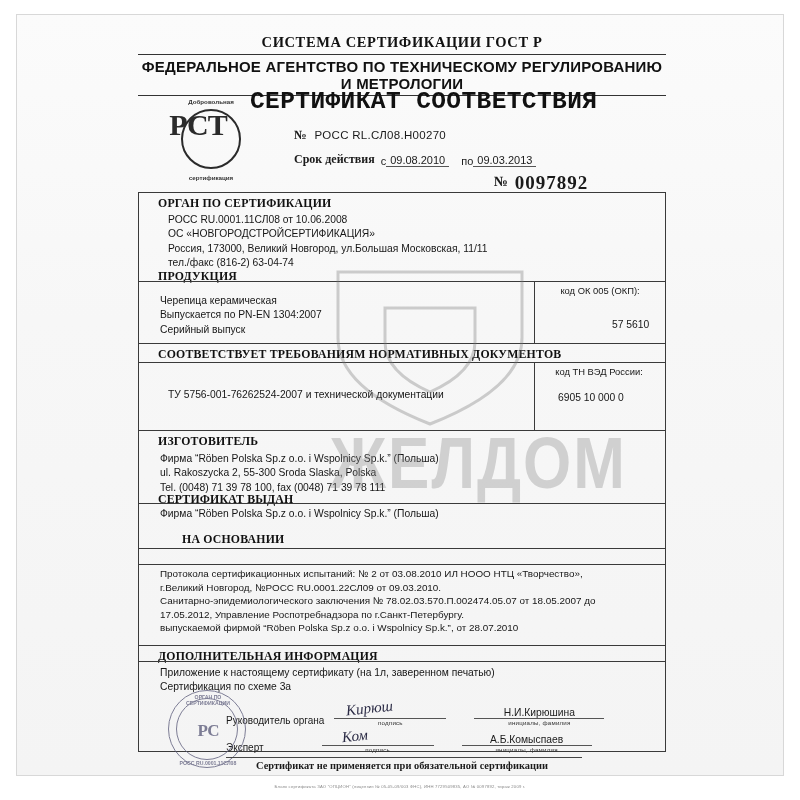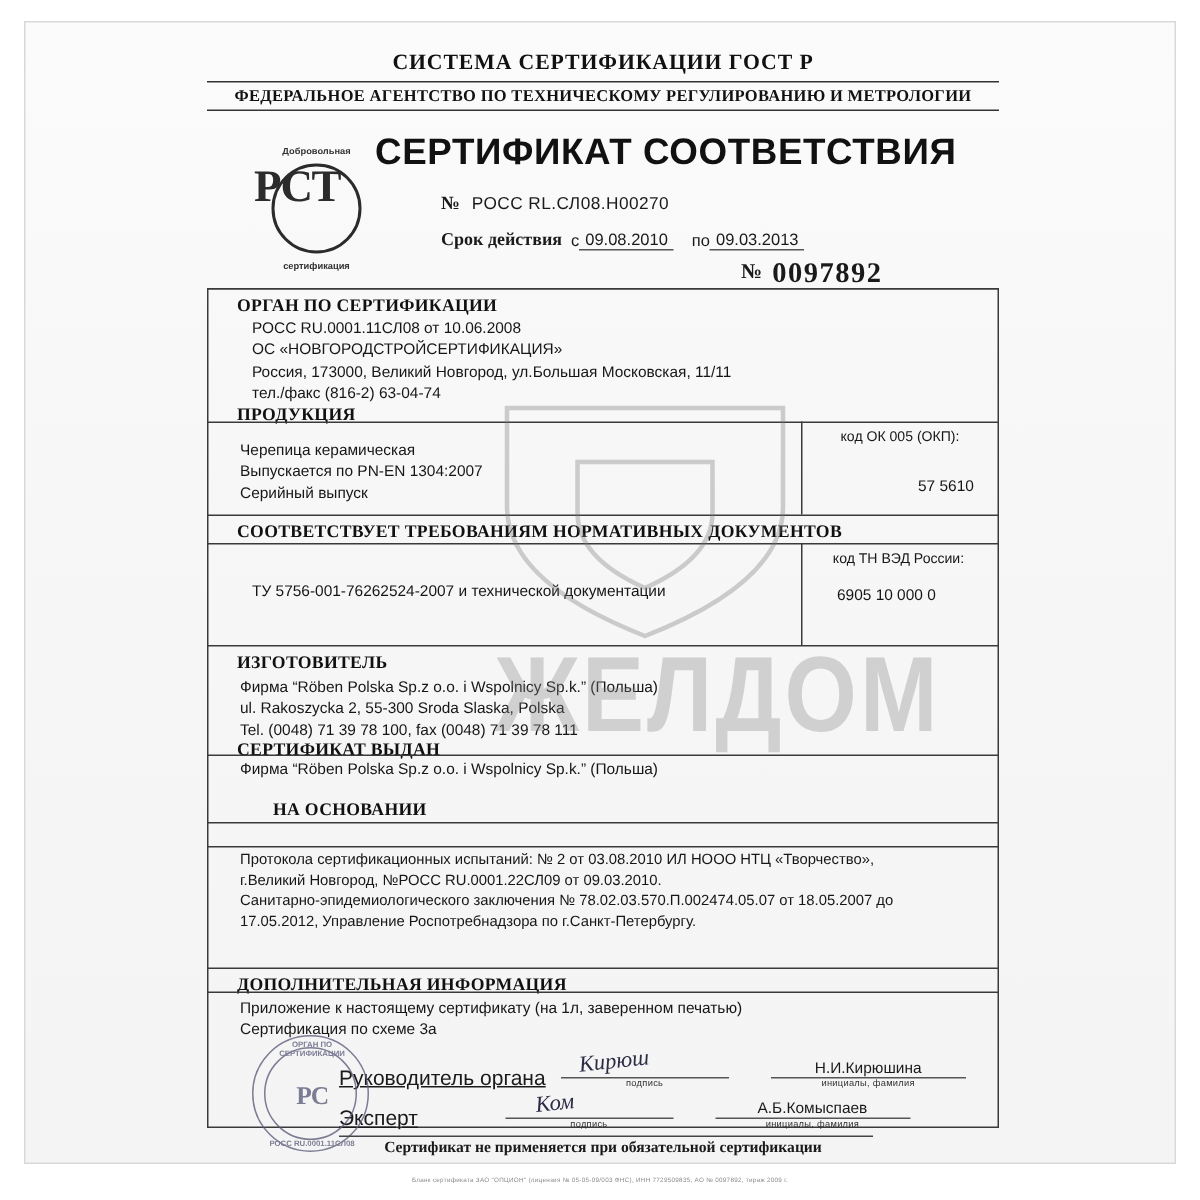--- a/index.html
+++ b/index.html
@@ -42,34 +42,34 @@
     font-weight: bold;
     font-size: 14.5px;
     letter-spacing: 0.6px;
     color: #111;
   }
   .hdr .rule {
     border-top: 1px solid #333;
     margin: 3px 0 3px 0;
   }
   .hdr .line2 {
-    font-family: Liberation Serif, serif;
-    font-weight: bold;
-    font-size: 11px;
+    font-family: Liberation Sans, sans-serif;
+    font-weight: bold;
+    font-size: 15px;
     letter-spacing: 0.2px;
     color: #111;
   }
   .hdr .rule2 {
     border-top: 1px solid #333;
     margin: 3px 0 0 0;
   }
   .title {
     position: absolute;
     left: 250px; top: 88px; width: 420px;
-    font-family: Liberation Sans, sans-serif;
+    font-family: Liberation Mono, monospace;
     font-weight: bold;
     font-size: 24.5px;
     letter-spacing: 0.4px;
     color: #111;
   }
   
   .gost-logo {
     position: absolute;
     left: 168px; top: 96px;
     width: 86px; height: 86px;
@@ -190,21 +190,21 @@
     position: absolute;
     left: 330px; top: 268px;
     width: 200px; height: 160px;
     pointer-events: none;
   }
   
   .sig-row {
     position: absolute;
     font-size: 10.3px;
   }
-  .sig-label { font-size: 14px; text-decoration: underline; }
+  .sig-label { font-size: 10px; }
   .sig-line { border-bottom: 1px solid #555; }
   .sig-cap {
     font-size: 6.2px;
     color: #333;
     letter-spacing: 0.2px;
   }
   .script {
     font-family: "Liberation Serif", serif;
     font-style: italic;
     font-size: 15px;
@@ -356,20 +356,21 @@
   </div>
 
   <div class="hline" style="left:138px;top:548px;width:528px;"></div>
   <div class="sect" style="left:158px;top:532px;margin-left:24px;">НА ОСНОВАНИИ</div>
   <div class="hline" style="left:138px;top:564px;width:528px;"></div>
   <div class="body-txt" style="left:160px;top:567px;width:496px;line-height:13.6px;font-size:9.9px;">
     <div>Протокола сертификационных испытаний:  № 2 от 03.08.2010 ИЛ НОOO НТЦ  «Творчество»,</div>
     <div>г.Великий Новгород, №РОСС RU.0001.22СЛ09 от 09.03.2010.</div>
     <div>Санитарно-эпидемиологического заключения  № 78.02.03.570.П.002474.05.07 от 18.05.2007 до</div>
     <div>17.05.2012, Управление Роспотребнадзора по г.Санкт-Петербургу.</div>
+    <div>выпускаемой фирмой  “Röben  Polska Sp.z o.o. i Wspolnicy Sp.k.”,  от 28.07.2010</div>
   </div>
 
   <div class="hline" style="left:138px;top:645px;width:528px;"></div>
   <div class="sect" style="left:158px;top:649px;text-align:center;">ДОПОЛНИТЕЛЬНАЯ ИНФОРМАЦИЯ</div>
   <div class="hline" style="left:138px;top:661px;width:528px;"></div>
   <div class="body-txt" style="left:160px;top:666px;width:470px;">
     <div>Приложение к настоящему сертификату (на 1л, заверенном печатью)</div>
     <div>Сертификация по схеме 3а</div>
   </div>
 

